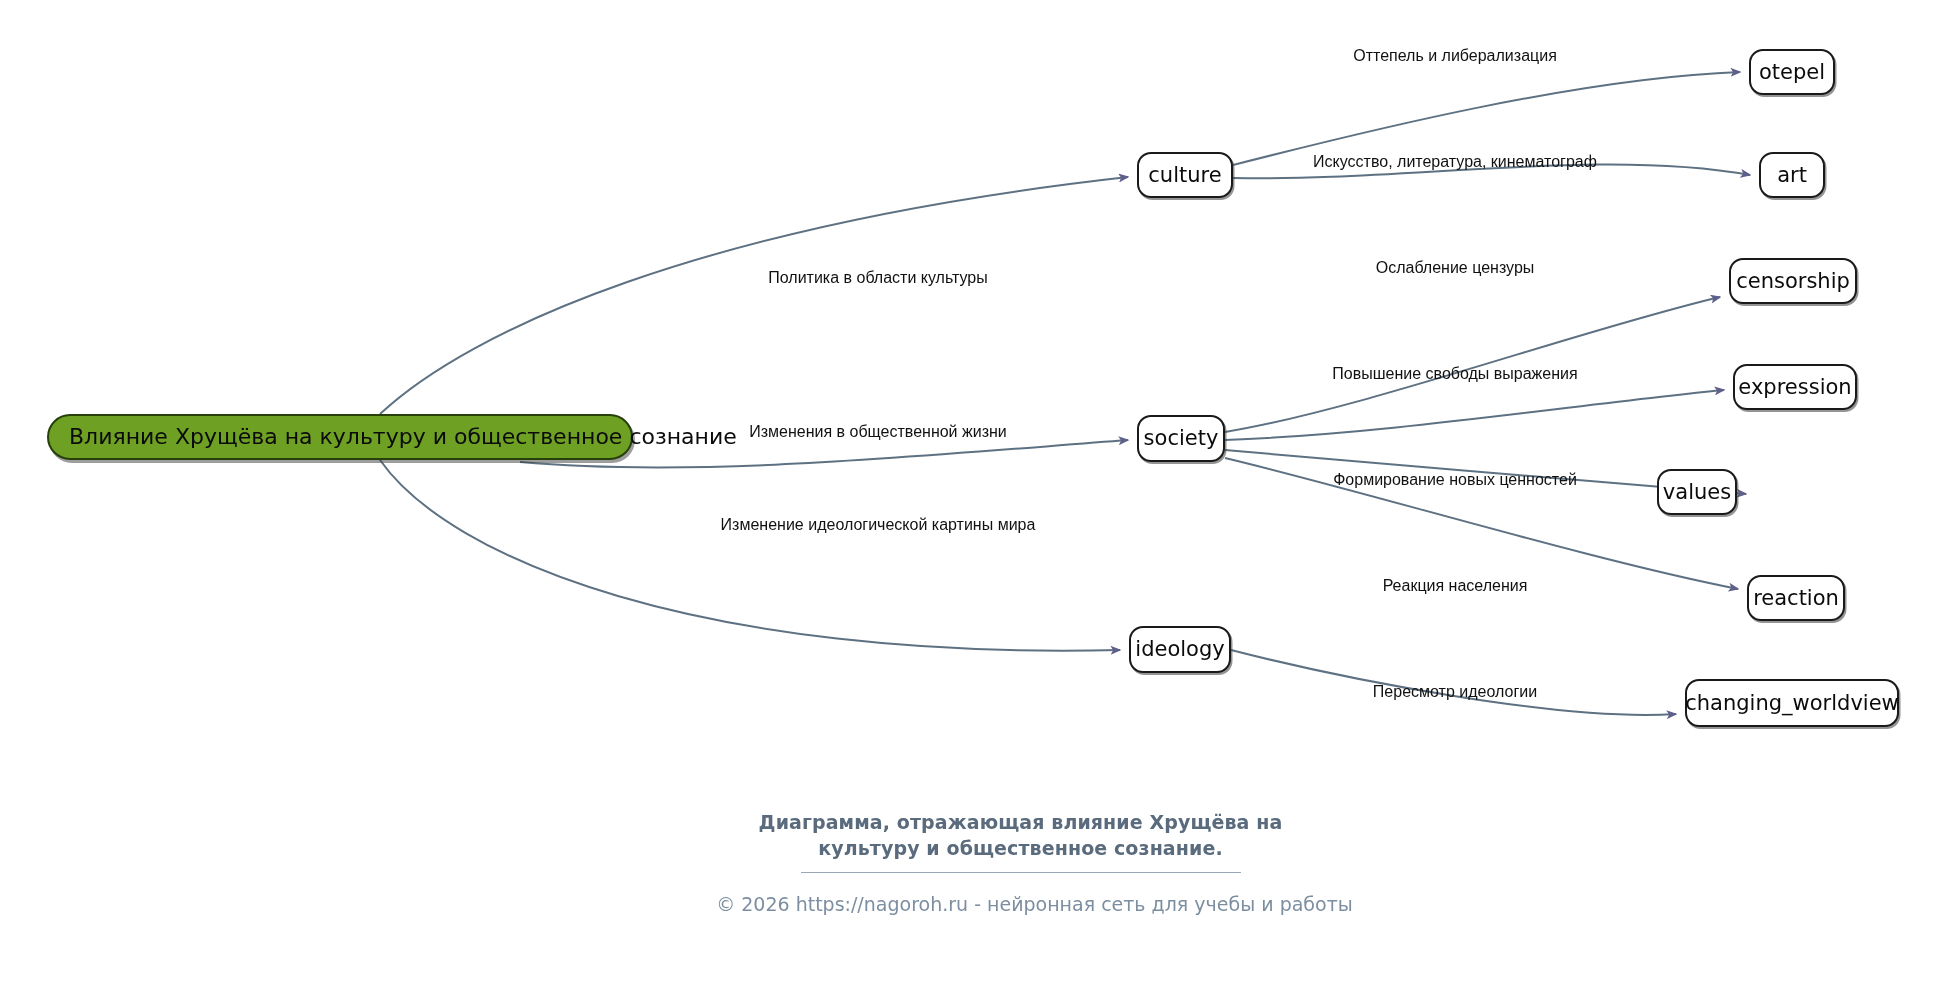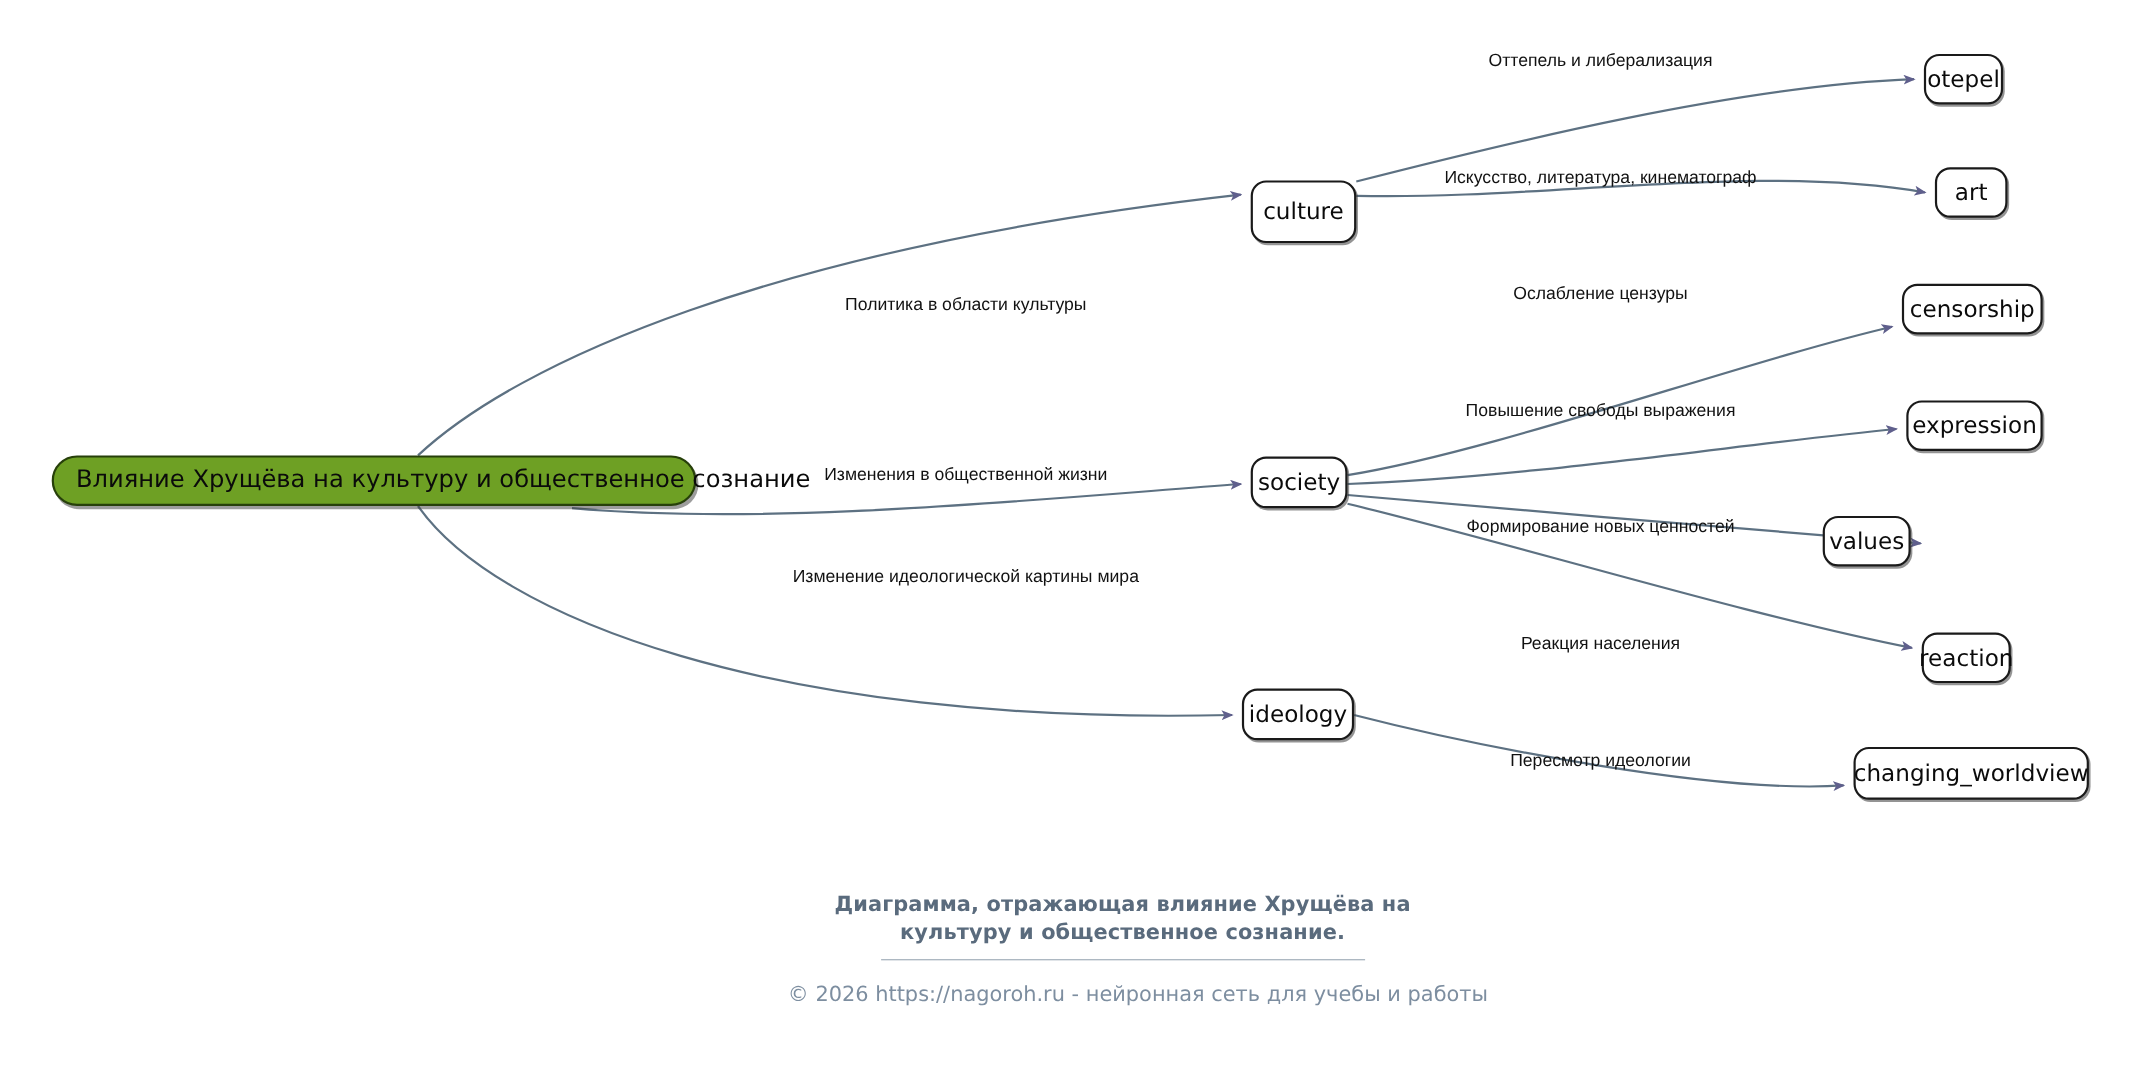--- a/index.html
+++ b/index.html
@@ -131,53 +131,53 @@
       <path d="M 1225,458 C 1360,490 1590,560 1738,589"></path>
 
       <path d="M 1231,650 C 1340,678 1560,722 1676,714"></path>
     </g>
   </svg>
 
   <div class="node root" style="left:47px; top:414px; width:586px; height:46px;">
     <span>Влияние Хрущёва на культуру и общественное сознание</span>
   </div>
 
-  <div class="node" style="left:1137px; top:152px; width:96px; height:57px;margin-top:12px;">
+  <div class="node" style="left:1137px; top:152px; width:96px; height:46px;">
     <span>culture</span>
   </div>
 
   <div class="node" style="left:1137px; top:415px; width:88px; height:47px;">
     <span>society</span>
   </div>
 
   <div class="node" style="left:1129px; top:626px; width:102px; height:47px;">
     <span>ideology</span>
   </div>
 
-  <div class="node" style="left:1749px; top:49px; width:72px; height:46px;">
+  <div class="node" style="left:1749px; top:49px; width:86px; height:46px;">
     <span>otepel</span>
   </div>
 
   <div class="node" style="left:1759px; top:152px; width:66px; height:46px;justify-content:center;">
     <span>art</span>
   </div>
 
   <div class="node" style="left:1729px; top:258px; width:128px; height:46px;">
     <span>censorship</span>
   </div>
 
   <div class="node" style="left:1733px; top:364px; width:124px; height:46px;">
     <span>expression</span>
   </div>
 
   <div class="node" style="left:1657px; top:469px; width:80px; height:46px;">
     <span>values</span>
   </div>
 
-  <div class="node" style="left:1747px; top:575px; width:81px; height:46px;">
+  <div class="node" style="left:1747px; top:575px; width:98px; height:46px;">
     <span>reaction</span>
   </div>
 
   <div class="node" style="left:1685px; top:679px; width:214px; height:48px;">
     <span>changing_worldview</span>
   </div>
 
   <div class="edge-label center" style="left:878px; top:270px;">Политика в области культуры</div>
 
   <div class="edge-label center" style="left:878px; top:424px;">Изменения в общественной жизни</div>

